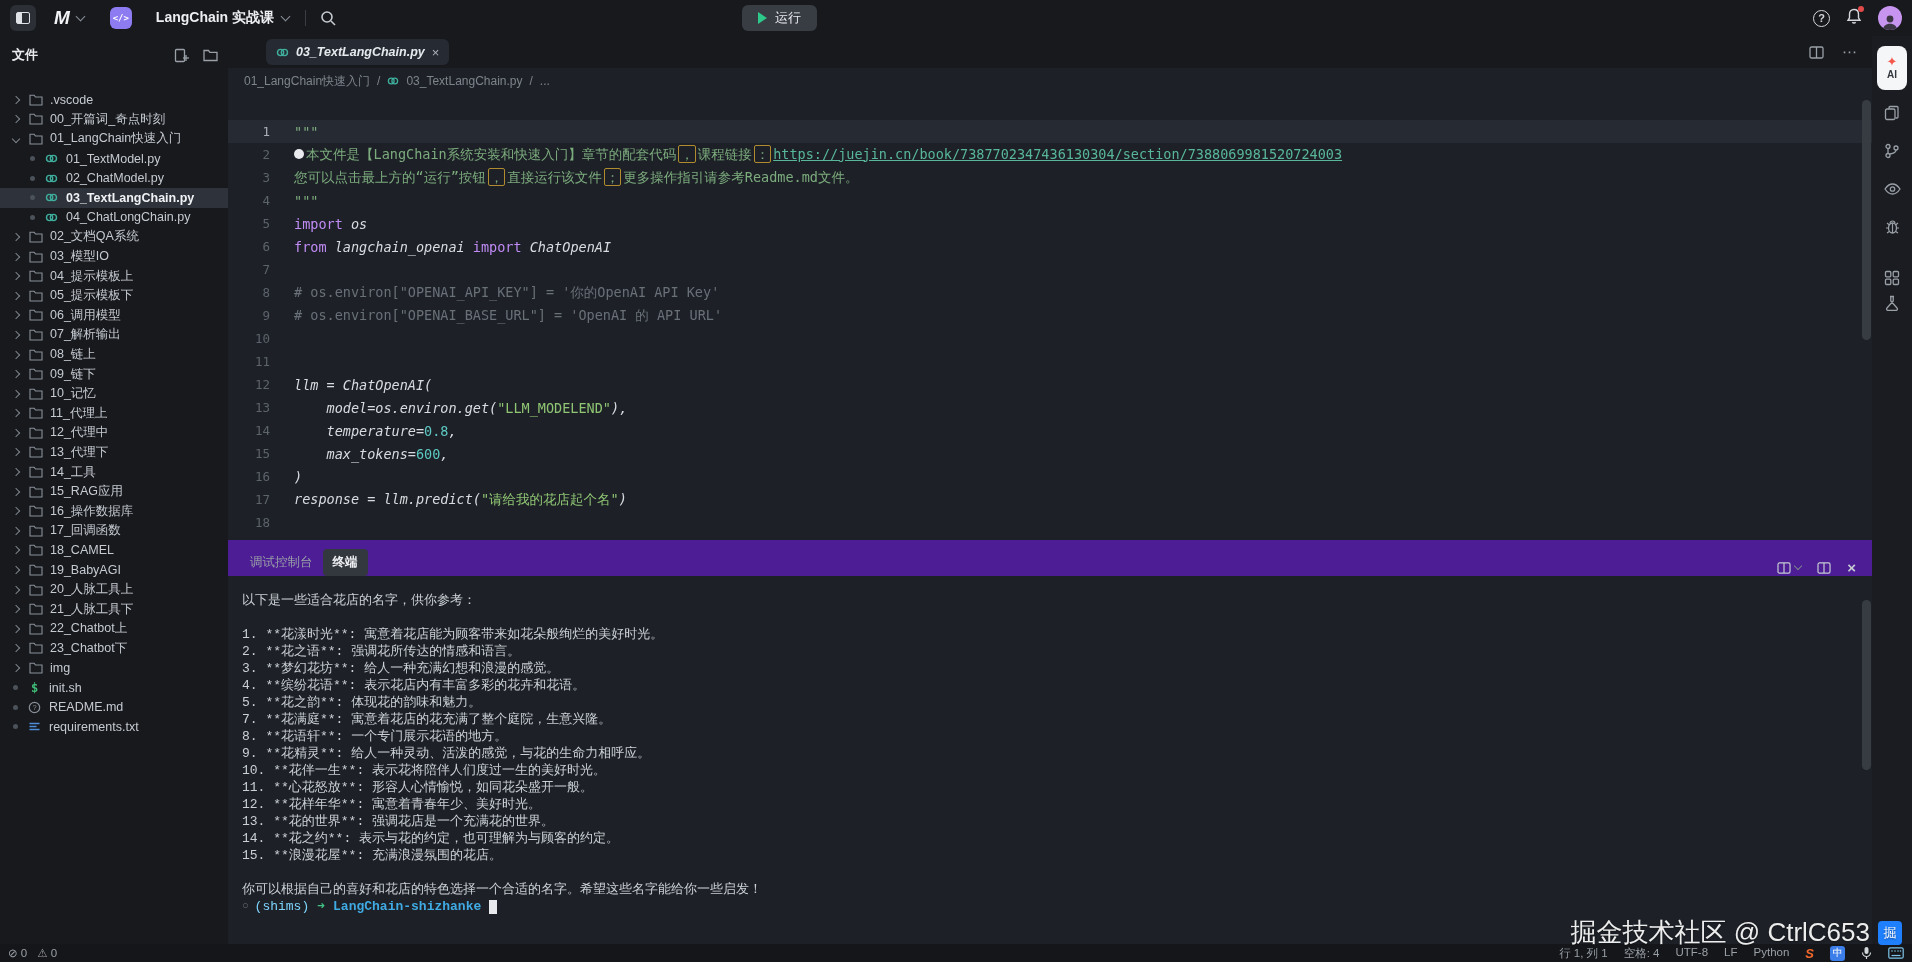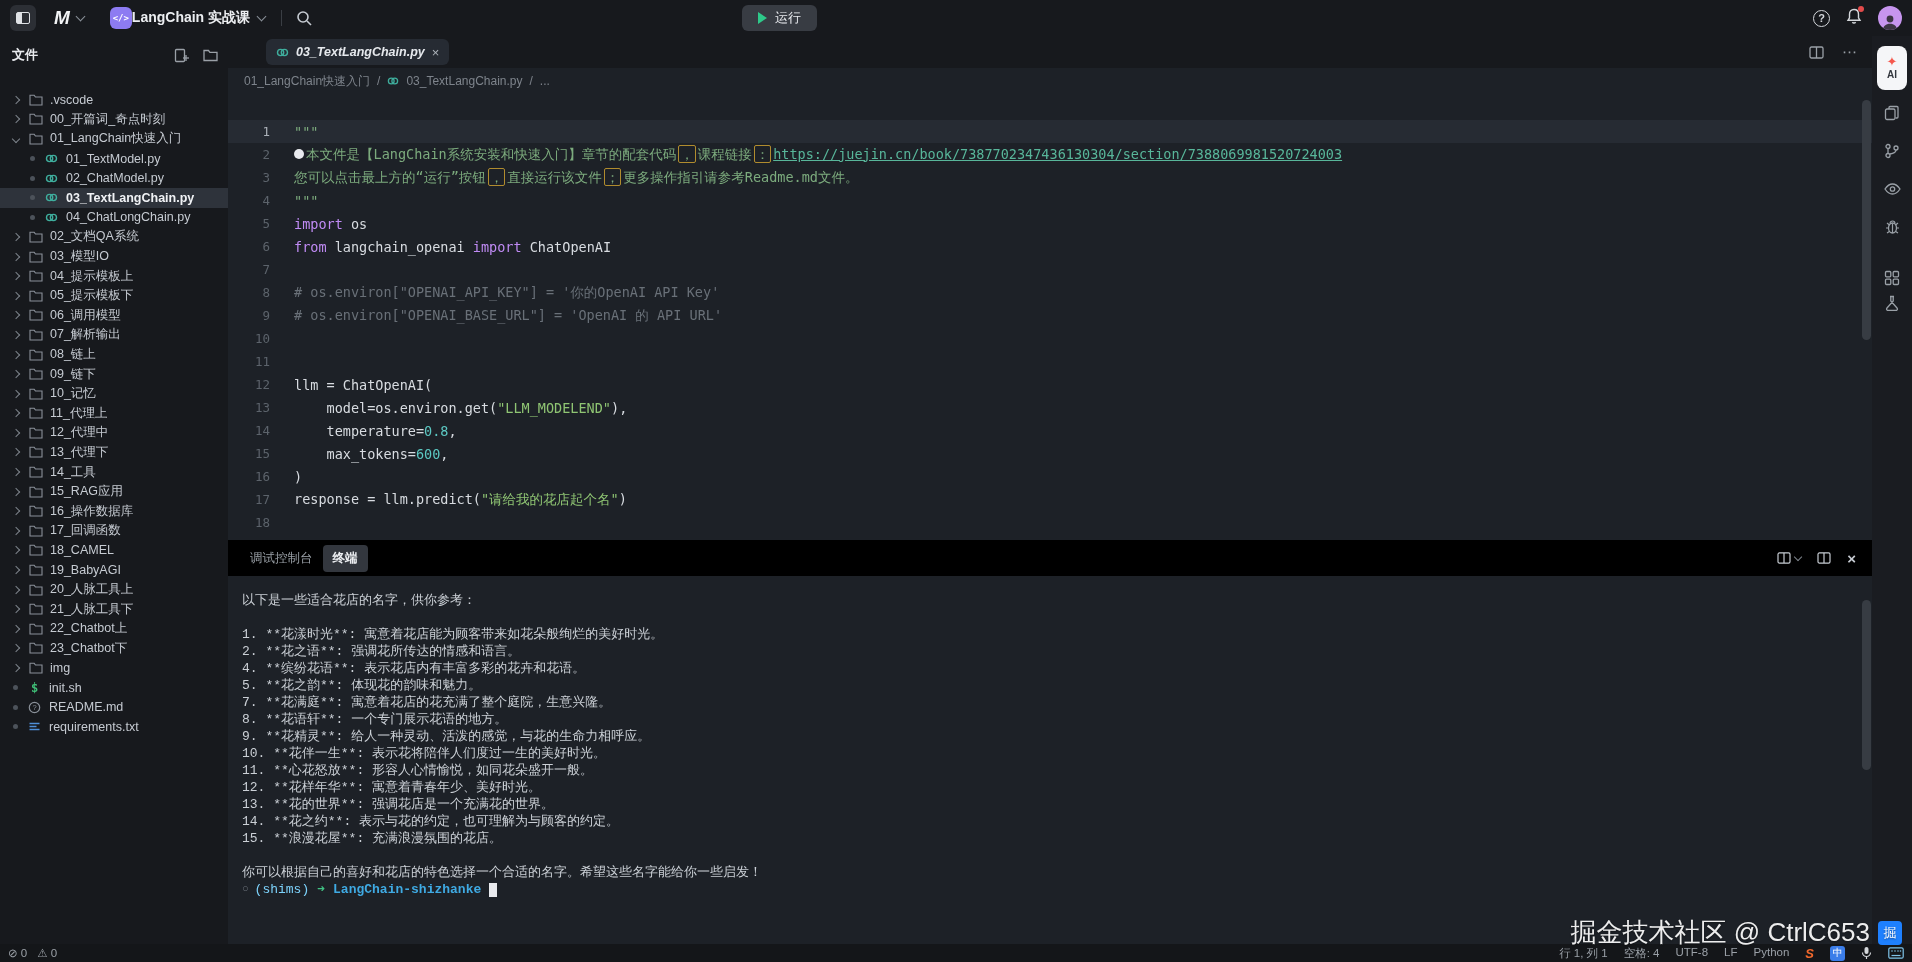--- a/index.html
+++ b/index.html
@@ -12,21 +12,21 @@
   .tb-btn { width:26px; height:26px; border-radius:6px; background:#2c2f35; display:flex;
     align-items:center; justify-content:center; margin-left:10px; }
   .panel-glyph { width:14px; height:12px; border:1.5px solid #dfe2e6; border-radius:2px; position:relative; }
   .panel-glyph::before { content:""; position:absolute; left:0; top:0; bottom:0; width:5px; background:#dfe2e6; }
   .logo-m { color:#f2f3f5; font-weight:bold; font-style:italic; font-size:19px; margin-left:18px; letter-spacing:-1px; }
   .chev-down-s { width:7px; height:7px; border-right:1.5px solid #8a9099; border-bottom:1.5px solid #8a9099;
     transform:rotate(45deg); display:inline-block; margin:0 0 3px 8px; }
   .proj-icon { width:22px; height:22px; border-radius:6px; background:#8d7bf2; color:#fff; font-size:9px;
     font-weight:bold; display:flex; align-items:center; justify-content:center; margin-left:26px;
     font-family:"DejaVu Sans Mono",monospace; }
-  .proj-name { color:#eceef1; font-weight:bold; font-size:14px; margin-left:0; }
+  .proj-name { color:#eceef1; font-weight:bold; font-size:14px; margin-left:24px; }
   .tb-sep { width:1px; height:16px; background:#3a3e44; margin:0 14px 0 16px; }
   .run-btn { position:absolute; left:742px; top:5px; height:26px; padding:0 16px; background:#383c43;
     border-radius:6px; display:flex; align-items:center; gap:8px; color:#e8eaee; font-size:13px; }
   .play-tri { width:0; height:0; border-left:9px solid #2ec98a; border-top:6px solid transparent;
     border-bottom:6px solid transparent; }
   .tb-right { position:absolute; right:10px; top:0; height:36px; display:flex; align-items:center; gap:16px; }
   .help-circ { width:17px; height:17px; border-radius:50%; border:1.6px solid #d4d7db; color:#d4d7db;
     font-size:11px; font-weight:bold; display:flex; align-items:center; justify-content:center; }
   .bell-wrap { position:relative; }
   .bell-dot { position:absolute; right:-2px; top:-2px; width:6px; height:6px; border-radius:50%; background:#e34b4b; }
@@ -58,32 +58,32 @@
     color:#7e848c; font-size:12px; background:#1d2127; }
 
   
   .editor { height:446px; overflow:hidden; padding-top:26px; position:relative; background:#1d2127; }
   .code-line { height:23px; display:flex; align-items:center; white-space:pre;
     font-family:"DejaVu Sans Mono",monospace; font-size:13.5px; }
   .code-line.cur { background:#262b33; }
   .gutter { width:42px; text-align:right; color:#5c636b; flex:none; font-size:12.5px; padding-right:0; }
   .code-line.cur .gutter { color:#aab0b8; }
   .code-body { padding-left:24px; }
-  .seg-plain { color:#d8dce1; }
+  .seg-plain { color:#d8dce1;font-style:italic; }
   .seg-doc { color:#7cab7d; }
   .seg-link { color:#58b69a; text-decoration:underline; }
   .seg-box { color:#7cab7d; border:1px solid #b08c2e; border-radius:2px; padding:0 1px; margin:0 2px; }
   .seg-kw { color:#c08bf5; }
   .seg-str { color:#8fc573; }
   .seg-num { color:#5cc8c2; }
   .seg-com { color:#697078; }
   .inlay { display:inline-block; width:10px; height:10px; border-radius:50%; background:#e8eaee; margin-right:2px; }
 
   
-  .panelhdr { height:36px; background:#000000; display:flex; align-items:center; padding-left:12px; position:relative; }
+  .panelhdr { height:36px; background:#4c1d95; display:flex; align-items:flex-end; padding-left:12px; position:relative; }
   .ptab { font-size:12.5px; color:#9aa0a7; padding:5px 10px; }
   .ptab.active { background:#33373e; color:#eef0f3; border-radius:4px; font-weight:bold; }
   .panelhdr-right { position:absolute; right:16px; display:flex; align-items:center; gap:16px; color:#c6cbd2; }
   .terminal { height:368px; background:#1d2127; padding:16px 0 0 14px; overflow:hidden;
     font-family:Liberation Mono, monospace; font-size:13px; color:#cbd0d6; }
   .tline { height:17px; line-height:17px; white-space:pre; }
   .prompt-line { height:17px; line-height:17px; display:flex; align-items:center; }
   .p-circ { color:#6b727a; margin-right:6px; font-size:11px; }
   .p-shims { color:#7dd3fc; }
   .p-arrow { color:#41c284; margin:0 8px; font-weight:bold; }
@@ -547,20 +547,21 @@
       <span style="font-size:15px;font-weight:bold;">×</span>
     </div>
   </div>
 
   <div class="terminal">
     <div id="term-lines">
         <div class="tline">以下是一些适合花店的名字，供你参考：</div>
         <div class="tline">&nbsp;</div>
         <div class="tline">1. **花漾时光**: 寓意着花店能为顾客带来如花朵般绚烂的美好时光。</div>
         <div class="tline">2. **花之语**: 强调花所传达的情感和语言。</div>
+        <div class="tline">3. **梦幻花坊**: 给人一种充满幻想和浪漫的感觉。</div>
         <div class="tline">4. **缤纷花语**: 表示花店内有丰富多彩的花卉和花语。</div>
         <div class="tline">5. **花之韵**: 体现花的韵味和魅力。</div>
         <div class="tline">7. **花满庭**: 寓意着花店的花充满了整个庭院，生意兴隆。</div>
         <div class="tline">8. **花语轩**: 一个专门展示花语的地方。</div>
         <div class="tline">9. **花精灵**: 给人一种灵动、活泼的感觉，与花的生命力相呼应。</div>
         <div class="tline">10. **花伴一生**: 表示花将陪伴人们度过一生的美好时光。</div>
         <div class="tline">11. **心花怒放**: 形容人心情愉悦，如同花朵盛开一般。</div>
         <div class="tline">12. **花样年华**: 寓意着青春年少、美好时光。</div>
         <div class="tline">13. **花的世界**: 强调花店是一个充满花的世界。</div>
         <div class="tline">14. **花之约**: 表示与花的约定，也可理解为与顾客的约定。</div>

